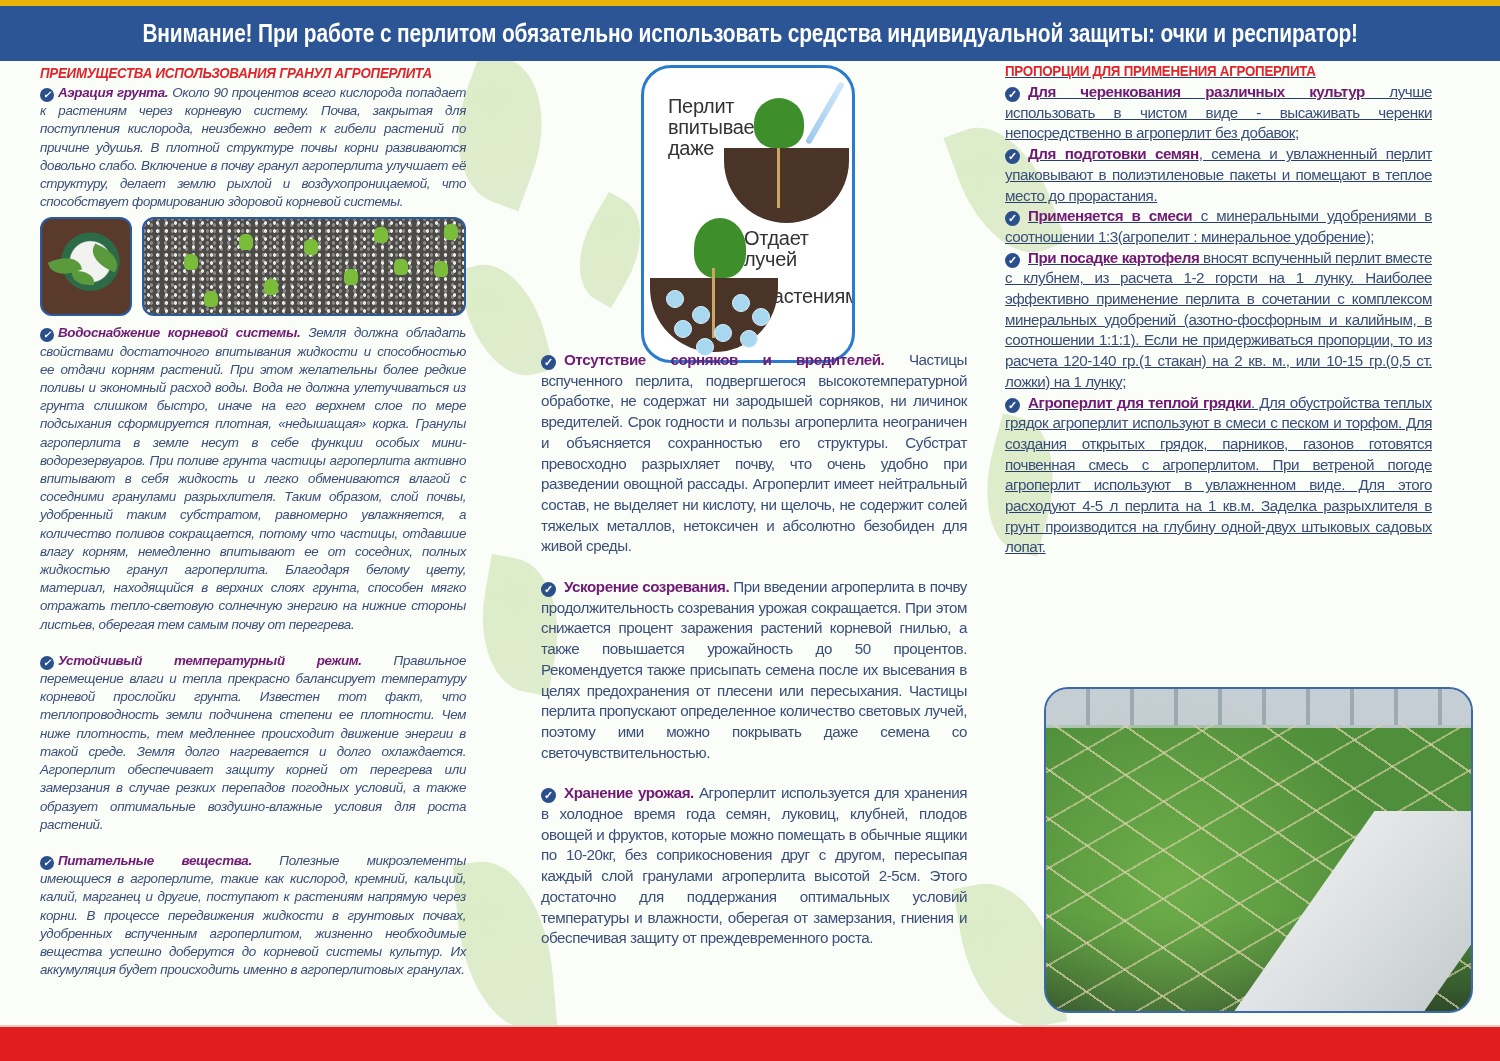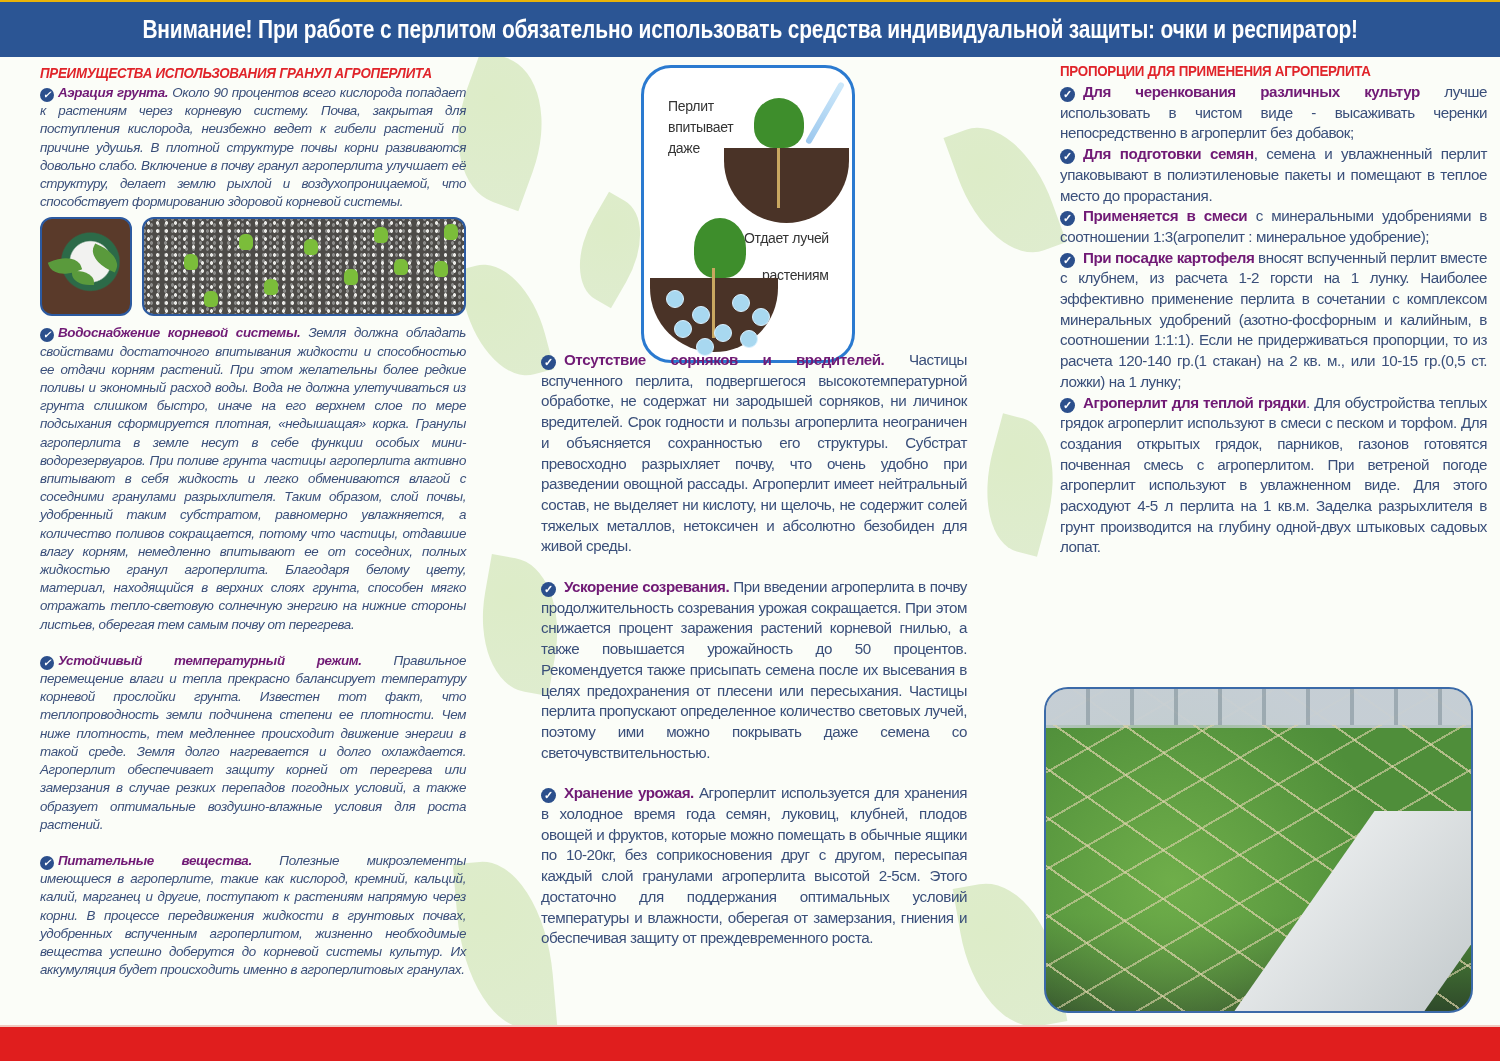--- a/index.html
+++ b/index.html
@@ -1,42 +1,42 @@
 <!DOCTYPE html>
 <html><head>
 <meta charset="utf-8">
 <style>
   html, body { margin:0; padding:0; }
   body { width:1500px; height:1061px; position:relative; overflow:hidden; background:#fbfdf8; font-family:"Liberation Sans", sans-serif; color:#2a3d6b; }
   .bg-leaf { position:absolute; border-radius:0 70% 0 70%; background:radial-gradient(circle at 30% 30%, rgba(196,222,160,0.55), rgba(170,205,130,0.35)); z-index:0; }
-  .banner { position:absolute; left:0; top:0; width:1500px; height:55px; background:#2b5594; border-top:2px solid #eab308; display:flex; align-items:center; justify-content:center; z-index:2; }
+  .banner { position:absolute; left:0; top:0; width:1500px; height:55px; background:#2b5594; border-top:6px solid #eab308; display:flex; align-items:center; justify-content:center; z-index:2; }
   .banner span { color:#ffffff; font-family:"Liberation Sans", sans-serif; font-weight:bold; font-size:25.5px; letter-spacing:-0.2px; transform:scaleX(0.82); white-space:nowrap; display:inline-block; }
   .footer { position:absolute; left:0; top:1025px; width:1500px; height:36px; background:#e01e1e; border-top:2px solid #f0c9c0; z-index:2; }
   .col { position:absolute; z-index:2; }
   .col-left { left:40px; top:64px; width:426px;font-style:italic; }
   .col-mid { left:541px; top:350px; width:426px; }
-  .col-right { left:1060px; top:62px; width:427px; }
+  .col-right { left:1005px; top:62px; width:427px;text-decoration:underline; }
   .heading { color:#e0242a; font-weight:bold; font-size:15.5px; transform:scaleX(0.86); transform-origin:left; white-space:nowrap; margin-bottom:2px; letter-spacing:-0.3px; }
   .para { font-size:13.4px; line-height:18.2px; text-align:justify; color:#3a4f7a; letter-spacing:-0.35px; }
   .col-mid .para, .col-right .para { font-size:15.2px; line-height:20.7px; letter-spacing:-0.45px; }
   .para b { color:#701a75; }
   .check { display:inline-block; width:14px; height:14px; border-radius:50%; background:#2b4f8c; color:#fff; font-size:10px; line-height:14px; text-align:center; font-weight:bold; vertical-align:-1px; margin-right:4px; }
   .col-mid .check, .col-right .check { width:15px; height:15px; line-height:15px; font-size:11px; margin-right:8px; }
   .gap { height:18px; }
   .photos { display:flex; gap:10px; margin:6px 0 8px 0; }
   .photo { border:2px solid #2c5aa0; border-radius:12px; overflow:hidden; position:relative; }
   .photo-pot { width:88px; height:95px; background:radial-gradient(circle at 55% 45%, #f2f2f0 0 28%, #2c6a48 30% 40%, #5a3a2a 42% 100%); }
   .photo-pot .leaf { position:absolute; width:30px; height:18px; background:#5a9a3c; border-radius:0 80% 0 80%; }
   .photo-seed { width:320px; height:95px; background:
       radial-gradient(circle, #e9e9e6 1.5px, transparent 2px) 0 0/9px 8px,
       radial-gradient(circle, #8a8a88 1.5px, transparent 2px) 4px 3px/7px 6px,
       #4d4b48; }
   .sprout { position:absolute; width:14px; height:16px; background:#7bbd3a; border-radius:40% 40% 30% 30%; }
   .diagram { position:absolute; left:641px; top:65px; width:208px; height:292px; border:3px solid #2a7ad0; border-radius:30px; background:#fff; z-index:2; overflow:hidden; }
-  .diagram .lbl { position:absolute; font-size:14px; color:#333; line-height:21px; letter-spacing:-0.3px; }
+  .diagram .lbl { position:absolute; font-size:20px; color:#333; line-height:21px; letter-spacing:-0.3px; }
   .soil { position:absolute; background:#4a3327; border-radius:0 0 120px 120px; }
   .plant { position:absolute; background:#3e8e2c; border-radius:50% 50% 40% 40%; }
   .stem { position:absolute; width:3px; background:#c9a760; }
   .bead { position:absolute; width:16px; height:16px; border-radius:50%; background:#a8d8f0; border:1px solid #d8f0ff; }
   .water { position:absolute; width:6px; height:70px; background:linear-gradient(#cfe9fa, #9cc8ee); transform:rotate(30deg); border-radius:3px; }
   .greenhouse { position:absolute; left:1044px; top:687px; width:425px; height:322px; border:2px solid #3b6aa8; border-radius:24px; overflow:hidden; z-index:2;
      background:
        repeating-linear-gradient(35deg, transparent 0 38px, rgba(220,210,170,0.7) 38px 40px),
        repeating-linear-gradient(-30deg, transparent 0 40px, rgba(220,210,170,0.6) 40px 42px),
        radial-gradient(circle at 30% 60%, #6fae4a, transparent 60%),

